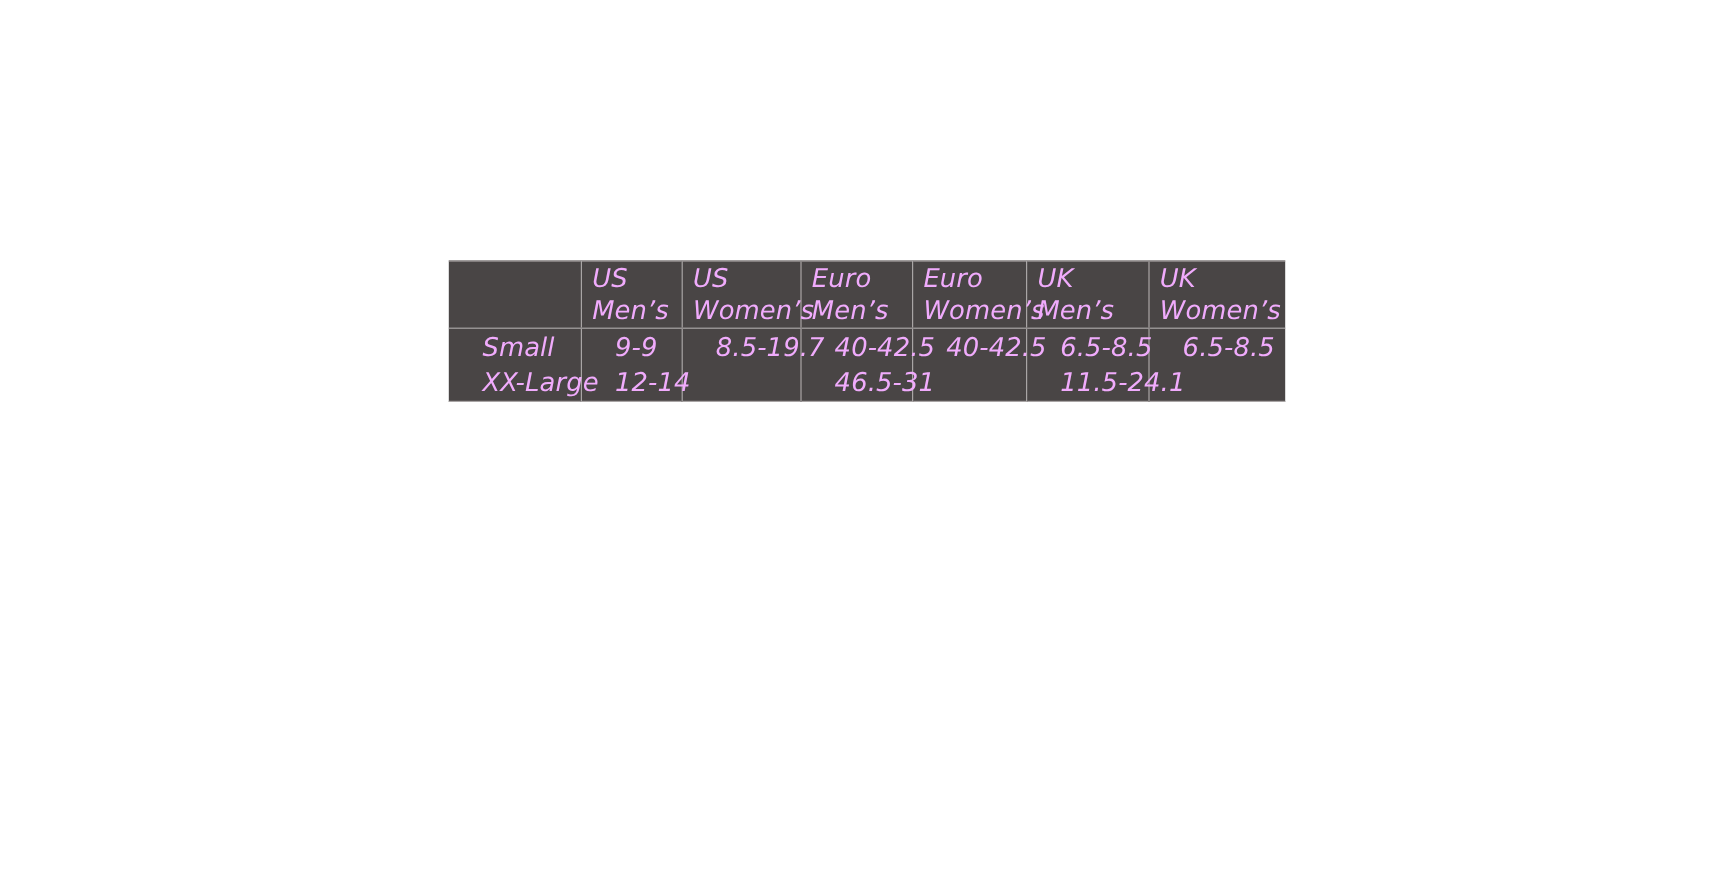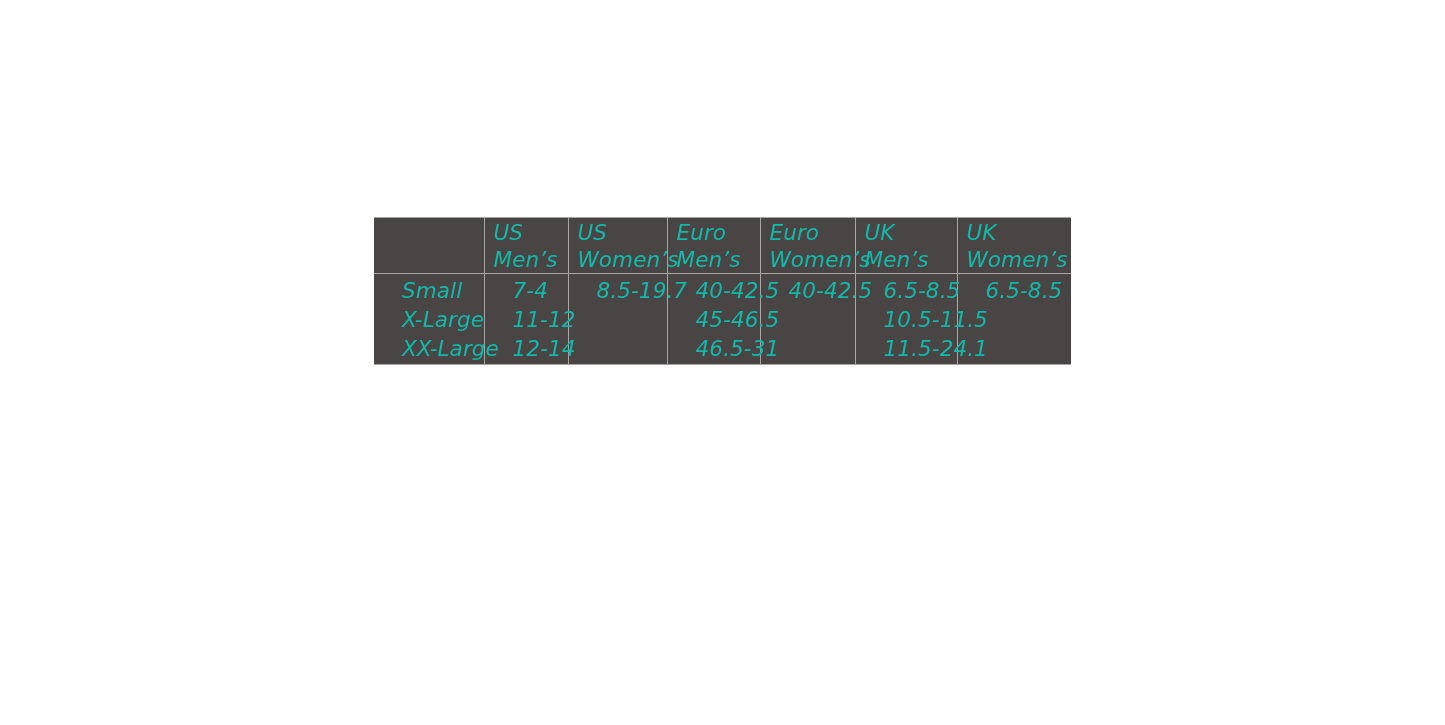--- a/index.html
+++ b/index.html
@@ -21,21 +21,21 @@
     left: 374px;
     top: 217px;
     width: 697px;
   }
 
   table.size-chart {
     border-collapse: collapse;
     table-layout: fixed;
     width: 697px;
     background: #494545;
-    color: #14b8a6;
+    color: #f0abfc;
     font-style: italic;
     font-weight: 400;
     font-size: 21.5px;
     line-height: 29.2px;
     border-top: 1.4px solid #a9a5a5;
     border-bottom: 1.4px solid #a9a5a5;
   }
 
   table.size-chart col.c0 { width: 110px; }
   table.size-chart col.c1 { width: 84px; }
@@ -129,41 +129,26 @@
         </th>
         <th>
           <span class="hdr-line">UK</span>
           <span class="hdr-line">Women’s</span>
         </th>
       </tr>
     </thead>
     <tbody>
       <tr>
         <td>Small</td>
-        <td>7-4</td>
+        <td>9-9</td>
         <td>8.5-19.7</td>
         <td>40-42.5</td>
         <td>40-42.5</td>
         <td>6.5-8.5</td>
         <td>6.5-8.5</td>
-      </tr>
-      <tr>
-        <td>X-Large</td>
-        <td>11-12</td>
-        <td>
-            <span class="empty-cell">&nbsp;</span>
-          </td>
-        <td>45-46.5</td>
-        <td>
-            <span class="empty-cell">&nbsp;</span>
-          </td>
-        <td>10.5-11.5</td>
-        <td>
-            <span class="empty-cell">&nbsp;</span>
-          </td>
       </tr>
       <tr>
         <td>XX-Large</td>
         <td>12-14</td>
         <td>
             <span class="empty-cell">&nbsp;</span>
           </td>
         <td>46.5-31</td>
         <td>
             <span class="empty-cell">&nbsp;</span>

